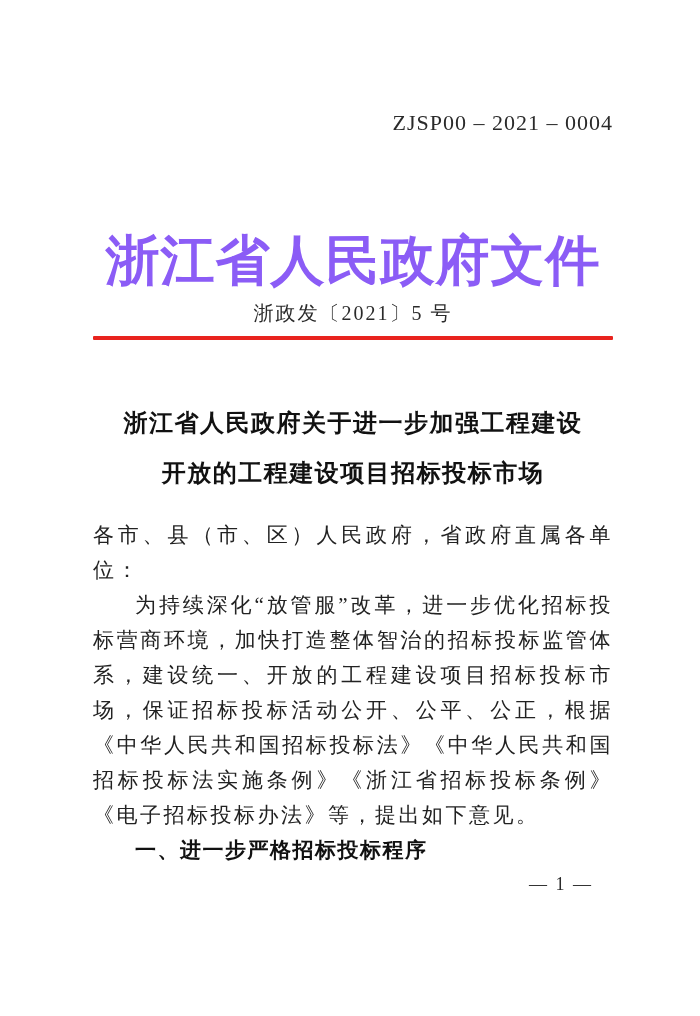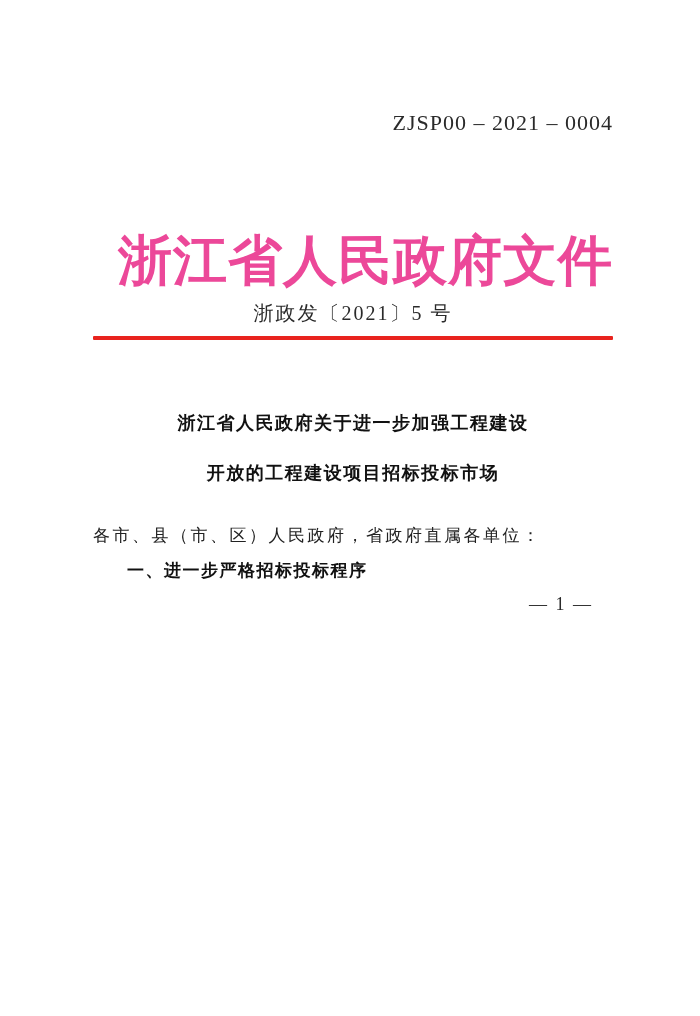--- a/index.html
+++ b/index.html
@@ -28,57 +28,57 @@
     margin-top: 110px;
     text-align: right;
     font-size: 22px;
     line-height: 26px;
     letter-spacing: 1px;
     color: #2a2a2a;
     font-family: "Liberation Serif", "DejaVu Serif", serif;
   }
   .masthead {
     margin: 88px 0 0 0;
-    text-align: right;
+    text-align: center;
     font-size: 54px;
     line-height: 75px;
     font-weight: bold;
     letter-spacing: 1px;
-    color: #ec4899;
+    color: #8b5cf6;
     white-space: nowrap;
     font-family: "Liberation Serif", "DejaVu Serif", serif;
   }
   .issue-number {
     text-align: center;
     font-size: 20px;
     line-height: 28px;
     letter-spacing: 2px;
     color: #2a2a2a;
   }
   .red-rule {
     margin-top: 9px;
     height: 4px;
     background: #e8231e;
     border-radius: 1px;
   }
   .doc-title {
     margin: 58px 0 0 0;
     text-align: center;
-    font-size: 18px;
+    font-size: 24px;
     font-weight: bold;
     line-height: 50px;
     letter-spacing: 1.5px;
     color: #111111;
   }
   .doc-title .title-line {
     display: block;
   }
   .body-text {
     margin-top: 20px;
-    font-size: 17px;
+    font-size: 21px;
     line-height: 35px;
     letter-spacing: 2.5px;
     text-align: justify;
     text-justify: inter-ideograph;
     color: #222222;
   }
   .body-text p {
     margin: 0;
   }
   .indent {
@@ -112,18 +112,19 @@
 
   <div class="red-rule"></div>
 
   <h2 class="doc-title">
     <span class="title-line">浙江省人民政府关于进一步加强工程建设</span>
     <span class="title-line">开放的工程建设项目招标投标市场</span>
   </h2>
 
   <div class="body-text">
     <p class="salutation">各市、县（市、区）人民政府，省政府直属各单位：</p>
+    <p class="para indent">为持续深化“放管服”改革，进一步优化招标投标营商环境，加快打造整体智治的招标投标监管体系，建设统一、开放的工程建设项目招标投标市场，保证招标投标活动公开、公平、公正，根据《中华人民共和国招标投标法》《中华人民共和国招标投标法实施条例》《浙江省招标投标条例》《电子招标投标办法》等，提出如下意见。</p>
     <p class="para indent heading">一、进一步严格招标投标程序</p>
   </div>
 
   <div class="page-number">— 1 —</div>
 
 </div>
 
 </body></html>

